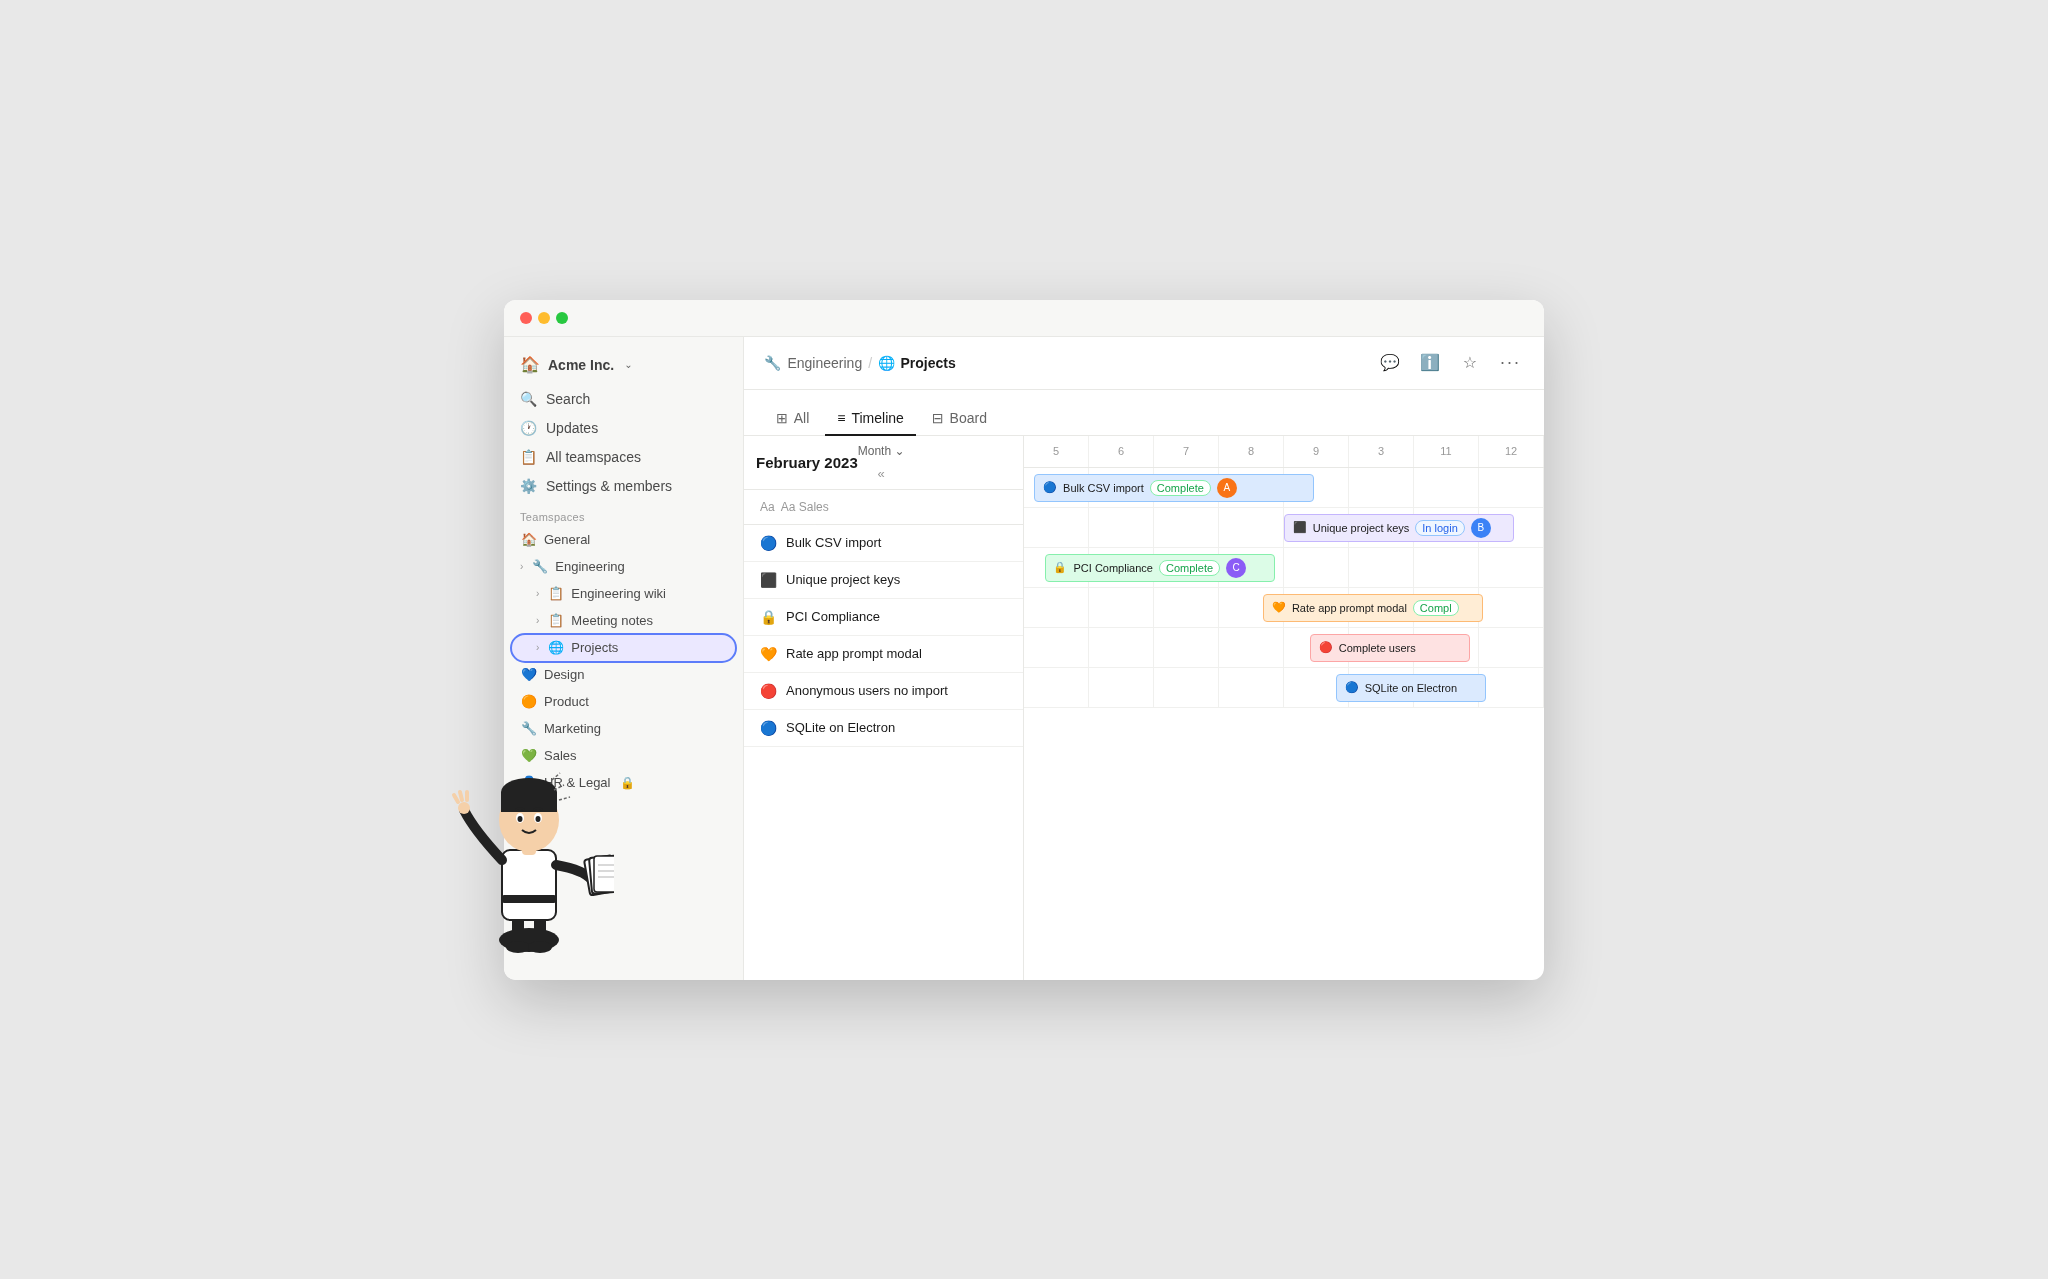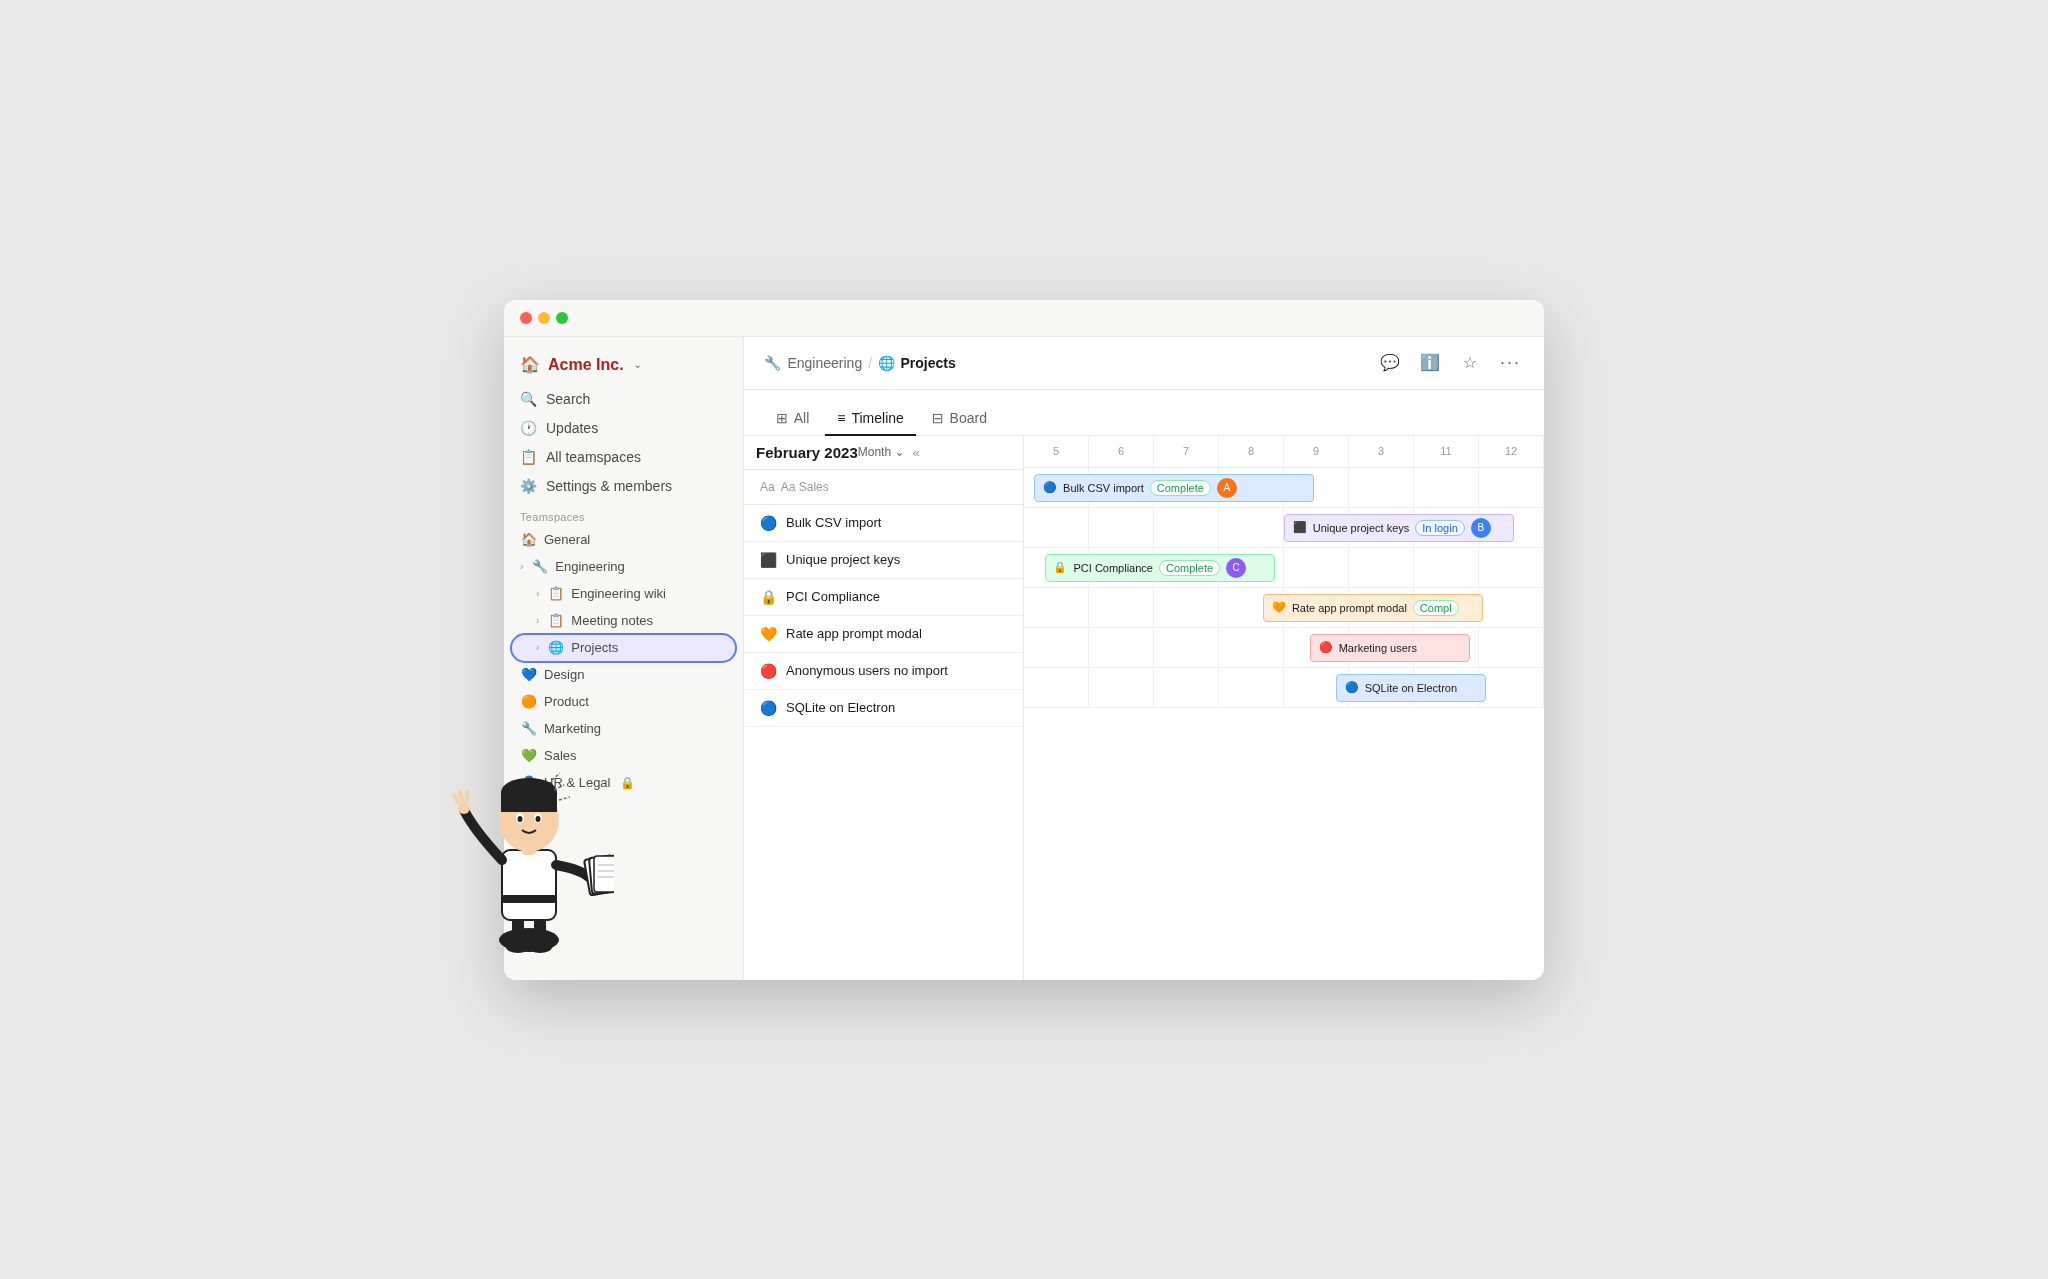--- a/index.html
+++ b/index.html
@@ -78,22 +78,22 @@
     }
 
     .workspace-icon {
       width: 20px;
       height: 20px;
       font-size: 16px;
     }
 
     .workspace-name {
       font-weight: 600;
-      font-size: 16px;
-      color: #b91c1c;
+      font-size: 14px;
+      color: #404040;
     }
 
     .workspace-chevron {
       font-size: 10px;
       color: #666;
       margin-left: 2px;
     }
 
     .sidebar-nav-item {
       display: flex;
@@ -571,21 +571,21 @@
             <span>Board</span>
           </div>
         </div>
 
         <div class="timeline-container">
 
           <div class="project-list">
 
             <div style="display:flex; align-items:center; justify-content:flex-start; padding:8px 12px; border-bottom:1px solid #e8e8e5;">
               <div style="font-size:15px; font-weight:600; color:#1a1a1a;">February 2023</div>
-              <div style="display:flex; align-items:center; gap:8px;">
+              <div style="display:flex; align-items:center; gap:8px;flex-direction:column;">
                 <span style="font-size:12px; color:#666;">Month ⌄</span>
                 <span style="font-size:13px; color:#999; cursor:pointer;">«</span>
               </div>
             </div>
 
             <div class="project-list-header">
               <span>Aa</span>
               <span>Aa Sales</span>
             </div>
 
@@ -708,21 +708,21 @@
               <div class="date-cell"></div>
               <div class="date-cell"></div>
               <div class="date-cell"></div>
               <div class="date-cell"></div>
               <div class="date-cell"></div>
               <div class="date-cell"></div>
               <div class="date-cell"></div>
               <div class="timeline-bar-container" style="left:55%; width:50%;">
                 <div class="timeline-bar bar-red" style="min-width:160px;">
                   <span>🔴</span>
-                  <span>Marketing users</span>
+                  <span>Complete users</span>
                 </div>
               </div>
             </div>
 
             <div class="timeline-row">
               <div class="date-cell"></div>
               <div class="date-cell"></div>
               <div class="date-cell"></div>
               <div class="date-cell"></div>
               <div class="date-cell"></div>

